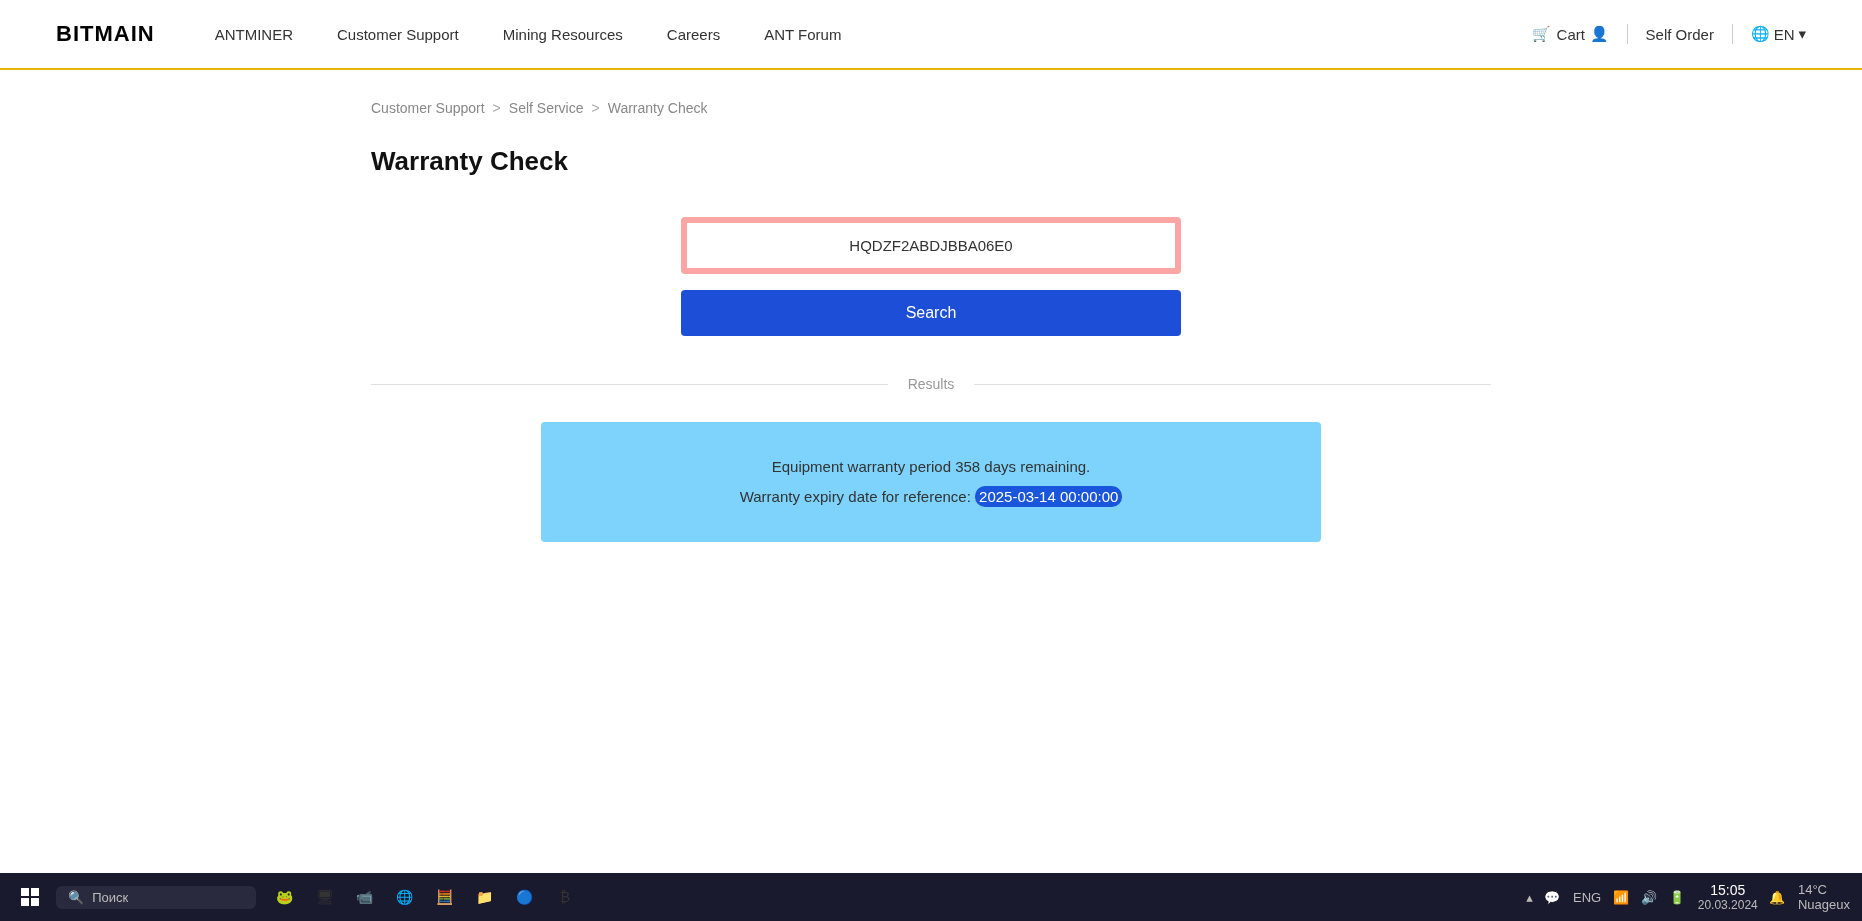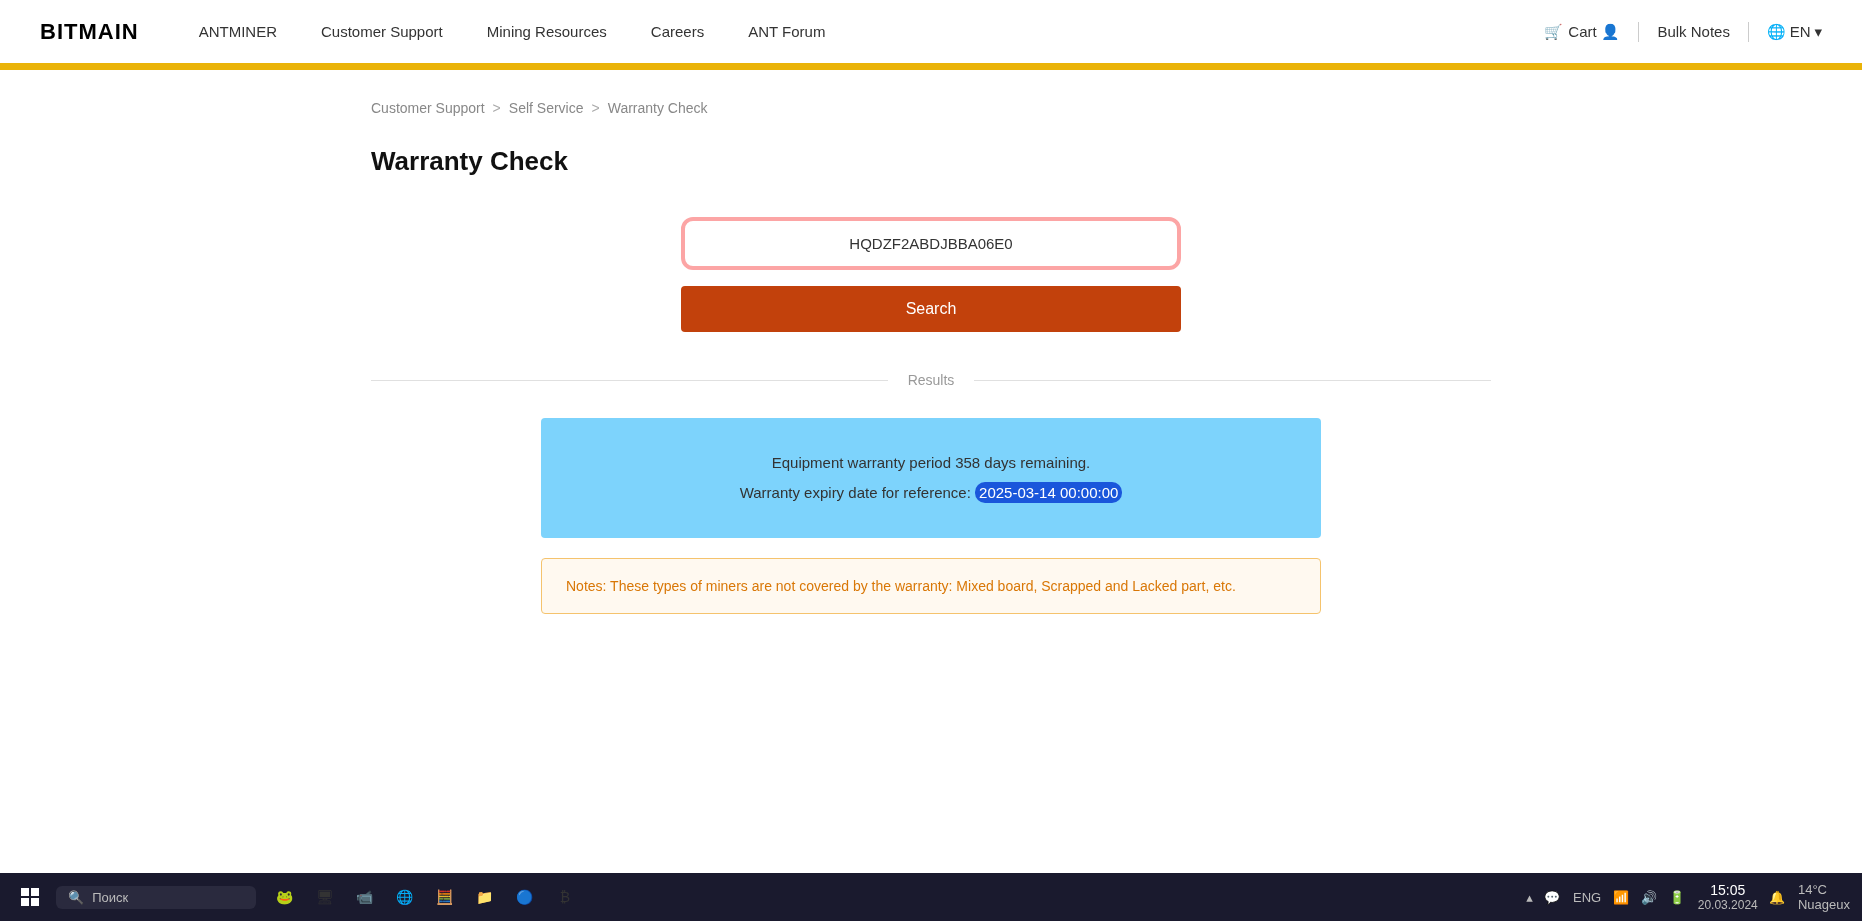--- a/index.html
+++ b/index.html
@@ -2,23 +2,23 @@
 <html><head>
   <meta charset="utf-8">
   <style>
     * { margin: 0; padding: 0; box-sizing: border-box; }
     body { font-family: Arial, sans-serif; background: #fff; color: #333; font-size: 14px; }
 
     
     .navbar {
       display: flex;
       align-items: center;
-      padding: 0 40px;
+      padding: 0 56px;
       height: 70px;
-      border-bottom: 7px solid #eab308;
+      border-bottom: 2px solid #eab308;
       background: #fff;
     }
     .navbar-logo {
       font-size: 22px;
       font-weight: 900;
       color: #000;
       letter-spacing: 1px;
       margin-right: 60px;
       font-family: 'Arial Black', Arial, sans-serif;
     }
@@ -100,31 +100,31 @@
       align-items: center;
       gap: 16px;
       margin-bottom: 40px;
     }
     .search-input-wrapper {
       width: 500px;
     }
     .search-input {
       width: 100%;
       padding: 14px 16px;
-      border: 4px solid #fca5a5;
-      border-radius: 12px;
+      border: 6px solid #fca5a5;
+      border-radius: 4px;
       font-size: 15px;
       text-align: center;
       outline: none;
       color: #333;
     }
     .search-btn {
       width: 500px;
       padding: 14px;
-      background: #c2410c;
+      background: #1d4ed8;
       color: #fff;
       border: none;
       border-radius: 4px;
       font-size: 16px;
       cursor: pointer;
       font-weight: 500;
     }
 
     
     .results-divider {
@@ -251,21 +251,21 @@
     <li><a>Careers</a></li>
     <li><a>ANT Forum</a></li>
   </ul>
   <div class="navbar-actions">
     <a class="cart-btn">
       <span>🛒</span>
       <span>Cart</span>
       <span>👤</span>
     </a>
     <div class="divider-v"></div>
-    <a class="bulk-order">Bulk Notes</a>
+    <a class="bulk-order">Self Order</a>
     <div class="divider-v"></div>
     <div class="lang-btn">
       <span>🌐</span>
       <span>EN</span>
       <span>▾</span>
     </div>
   </div>
 </nav>
 
 <div class="main-content">
@@ -294,23 +294,20 @@
   </div>
 
   <div class="result-box">
     <div>Equipment warranty period 358 days remaining.</div>
     <div>
       <span>Warranty expiry date for reference:</span>
       <span class="expiry-date">2025-03-14 00:00:00</span>
     </div>
   </div>
 
-  <div class="notes-box">
-    <span>Notes: These types of miners are not covered by the warranty: Mixed board, Scrapped and Lacked part, etc.</span>
-  </div>
 
 </div>
 
 <div class="taskbar">
   <div class="taskbar-start">
     <svg viewBox="0 0 24 24" fill="white">
         <rect x="3" y="3" width="8" height="8"></rect>
         <rect x="13" y="3" width="8" height="8"></rect>
         <rect x="3" y="13" width="8" height="8"></rect>
         <rect x="13" y="13" width="8" height="8"></rect>

